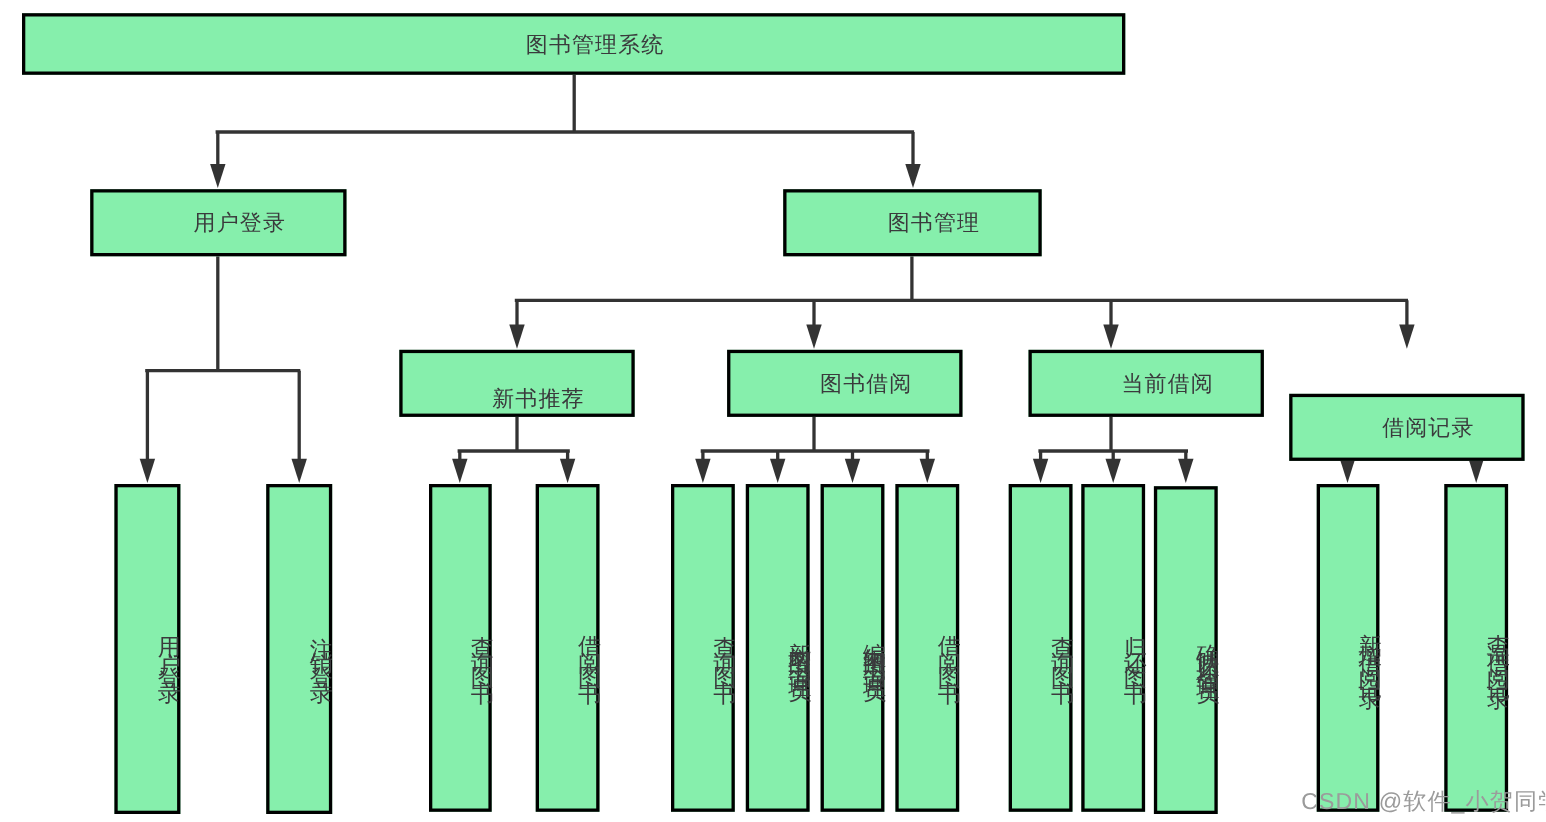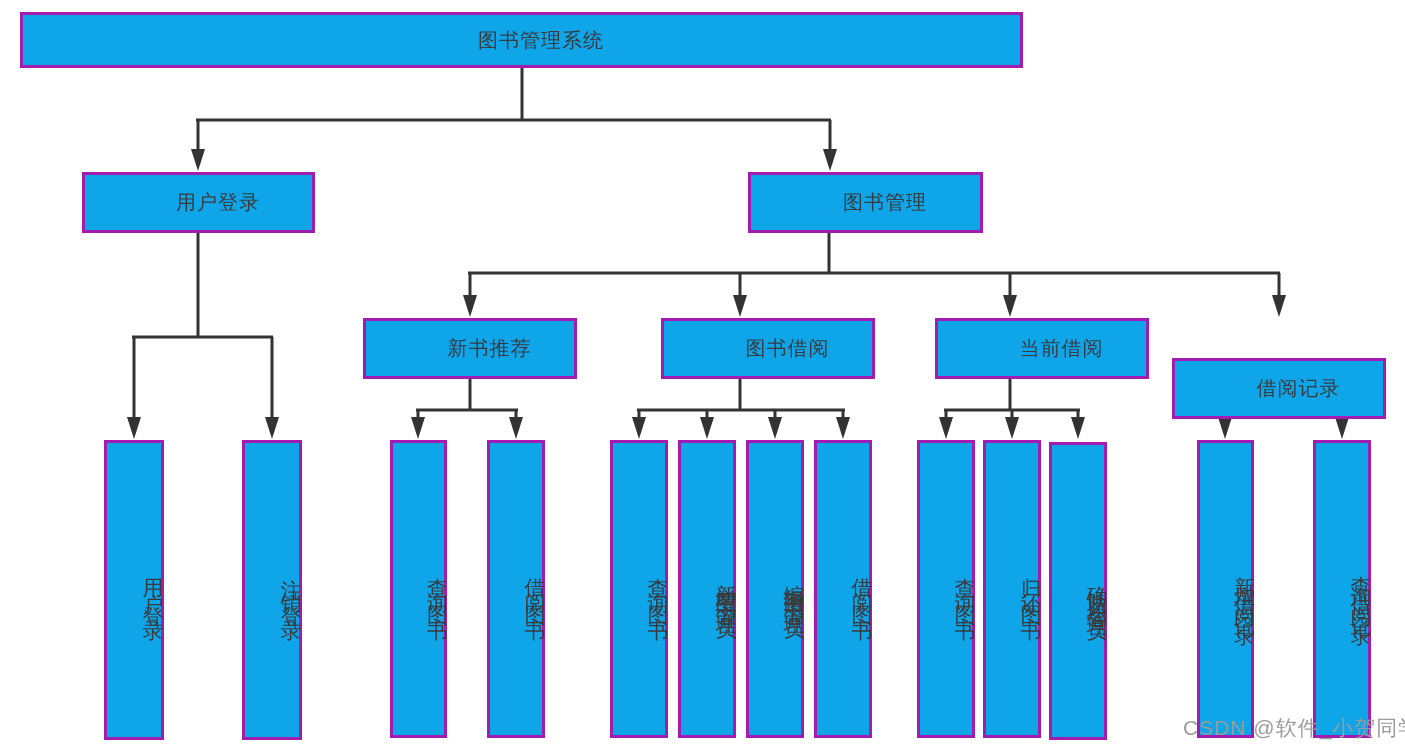--- a/index.html
+++ b/index.html
@@ -7,22 +7,22 @@
     position:relative;
     width:1405px;height:747px;
     background:#ffffff;
     font-family:"Liberation Sans", sans-serif;
     overflow:hidden;
   }
   #wires{position:absolute;left:0;top:0;z-index:1;}
   .box{
     position:absolute;
     box-sizing:border-box;
-    background:#0ea5e9;
-    border:3px solid #a21caf;
+    background:#86efac;
+    border:3px solid #000000;
     display:flex;align-items:center;justify-content:center;
     color:#3a3a3c;
     font-size:20px;
     letter-spacing:1px;
     z-index:2;
     padding-left:39px;
   }
   .leaf .vtext{
     writing-mode:vertical-rl;
     font-size:21px;
@@ -114,25 +114,25 @@
     </g>
   </svg>
 
   <div class="box" style="left:20px;top:12px;width:1003px;height:56px;">
     <span>图书管理系统</span>
   </div>
 
   <div class="box" style="left:82px;top:172px;width:233px;height:61px;">
     <span>用户登录</span>
   </div>
-  <div class="box" style="left:712px;top:172px;width:235px;height:61px;margin-left:36px;">
+  <div class="box" style="left:712px;top:172px;width:235px;height:61px;">
     <span>图书管理</span>
   </div>
 
-  <div class="box" style="left:363px;top:318px;width:214px;height:61px;">
+  <div class="box" style="left:363px;top:318px;width:214px;height:61px;align-items:flex-end;">
     <span>新书推荐</span>
   </div>
   <div class="box" style="left:633px;top:318px;width:214px;height:61px;margin-left:28px;">
     <span>图书借阅</span>
   </div>
   <div class="box" style="left:903px;top:318px;width:214px;height:61px;margin-left:32px;">
     <span>当前借阅</span>
   </div>
   <div class="box" style="left:1172px;top:318px;width:214px;height:61px;margin-top:40px;">
     <span>借阅记录</span>

